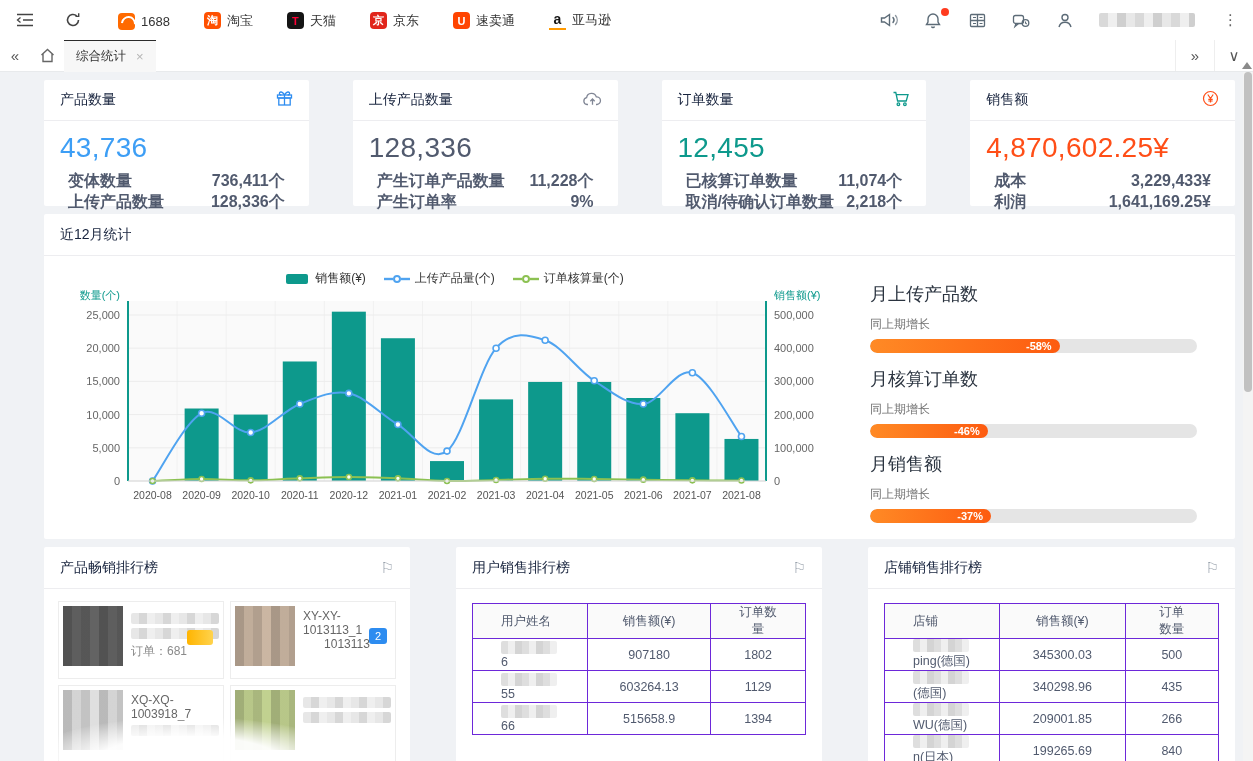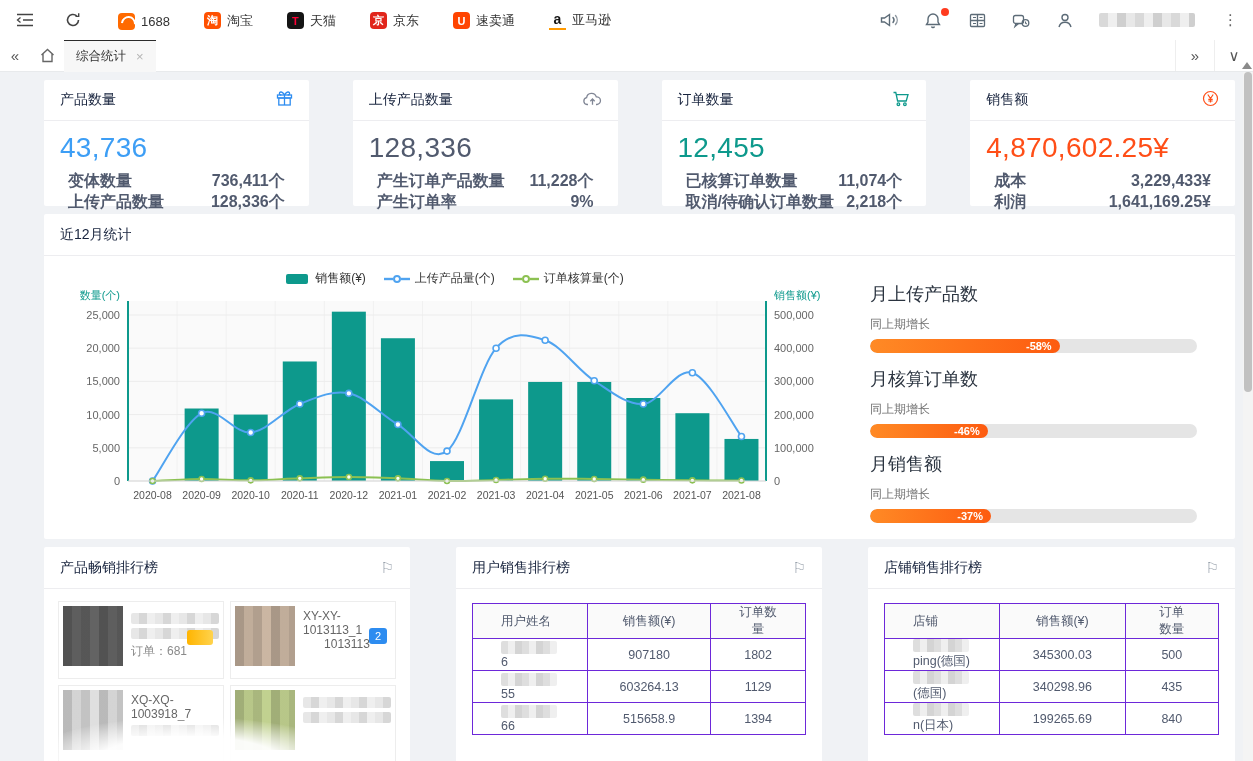--- a/index.html
+++ b/index.html
@@ -523,20 +523,25 @@
               <td><span class="blur-chip"></span><span>ping(德国)</span></td>
               <td class="num">345300.03</td>
               <td class="num2">500</td>
             </tr>
             <tr>
               <td><span class="blur-chip"></span><span>(德国)</span></td>
               <td class="num">340298.96</td>
               <td class="num2">435</td>
             </tr>
             <tr>
+              <td><span class="blur-chip"></span><span>WU(德国)</span></td>
+              <td class="num">209001.85</td>
+              <td class="num2">266</td>
+            </tr>
+            <tr>
               <td><span class="blur-chip"></span><span>n(日本)</span></td>
               <td class="num">199265.69</td>
               <td class="num2">840</td>
             </tr>
           </tbody>
         </table>
     </div>
   </div>
 </div>
 

